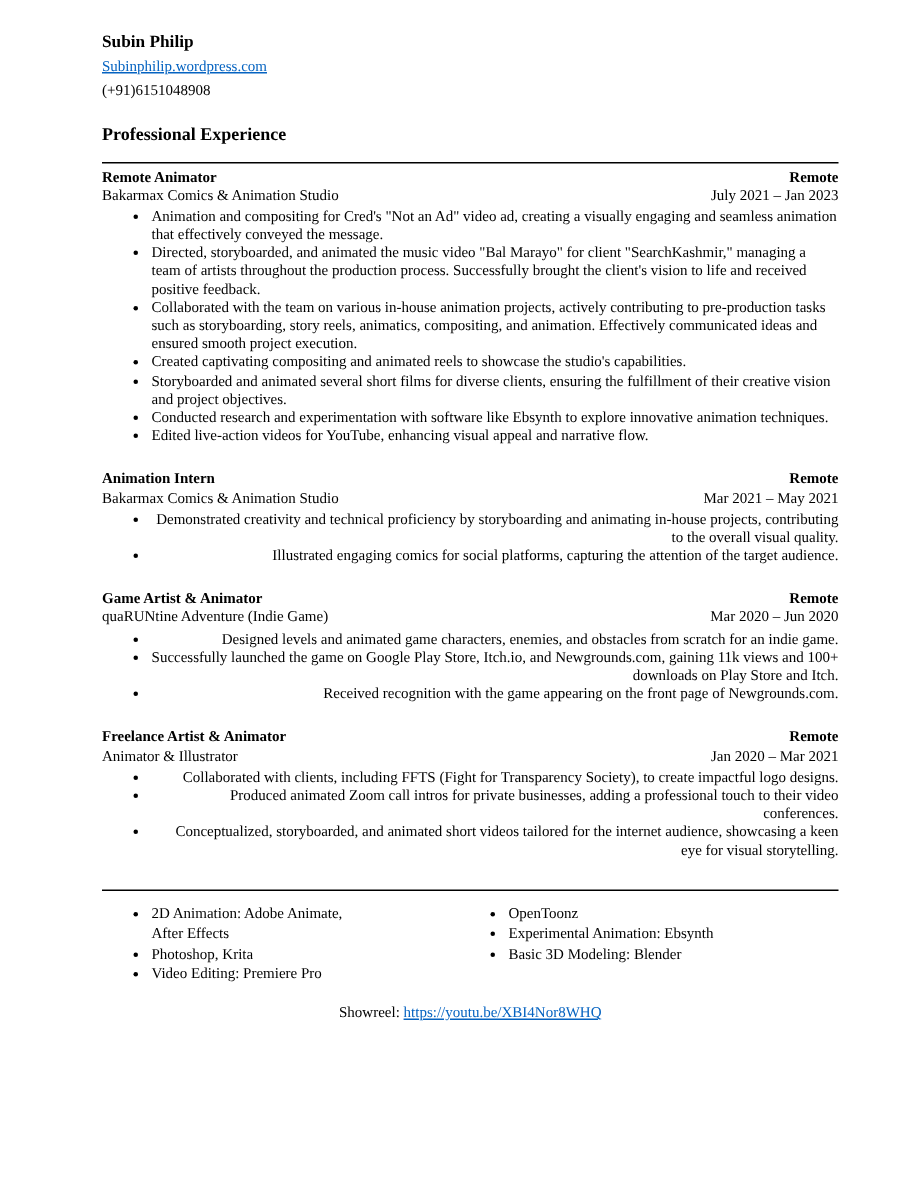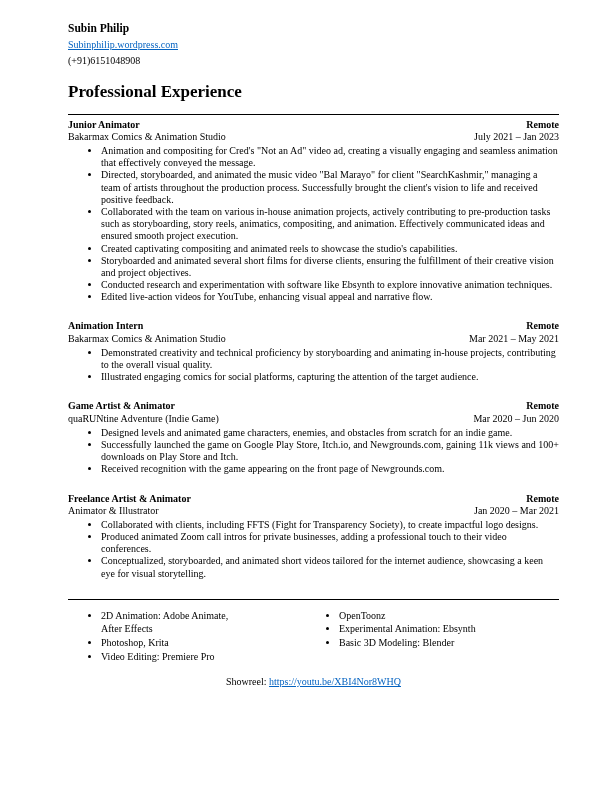--- a/index.html
+++ b/index.html
@@ -24,37 +24,37 @@
     font-size: 11.5px;
     margin-bottom: 4px;
   }
   .contact-line { margin-bottom: 3.5px; }
   a.link {
     color: #0563C1;
     text-decoration: underline;
     cursor: pointer;
   }
   .section-title {
-    font-size: 17px;
+    font-size: 12px;
     font-weight: bold;
     margin: 15px 0 0 0;
   }
   .section-title.centered { text-align: center; margin-top: 19px; }
   .rule {
     border-top: 1px solid #000;
     height: 0;
     margin: 11px 0 4px 0;
   }
   .rule.te-rule { margin: 19px 0 9px 0; }
   .row {
     display: flex;
     justify-content: space-between;
     align-items: baseline;
   }
-  .job + .job { margin-top: 17px; }
+  .job + .job { margin-top: 17px; text-align: right; }
   .job-title, .job-loc { font-weight: bold; }
   ul.bullets {
     margin: 2px 0 0 0;
     padding-left: 33px;
     list-style-type: disc;
   }
   ul.bullets li { margin: 0; padding: 0; }
   .skills { display: flex; }
   .skills ul.bullets { margin-top: 0; }
   .skills ul.bullets li { line-height: 1.36; }
@@ -77,21 +77,21 @@
       <a class="link" href="#">Subinphilip.wordpress.com</a>
     </div>
     <div class="contact-line">(+91)6151048908</div>
   </div>
 
   <h2 class="section-title">Professional Experience</h2>
   <div class="rule"></div>
 
   <section class="job">
     <div class="row">
-      <span class="job-title">Junior Animator</span>
+      <span class="job-title">Remote Animator</span>
       <span class="job-loc">Remote</span>
     </div>
     <div class="row">
       <span class="job-company">Bakarmax Comics &amp; Animation Studio</span>
       <span class="job-dates">July 2021 – Jan 2023</span>
     </div>
     <ul class="bullets">
       <li>Animation and compositing for Cred's "Not an Ad" video ad, creating a visually engaging and seamless animation that effectively conveyed the message.</li>
       <li>Directed, storyboarded, and animated the music video "Bal Marayo" for client "SearchKashmir," managing a team of artists throughout the production process. Successfully brought the client's vision to life and received positive feedback.</li>
       <li>Collaborated with the team on various in-house animation projects, actively contributing to pre-production tasks such as storyboarding, story reels, animatics, compositing, and animation. Effectively communicated ideas and ensured smooth project execution.</li>

